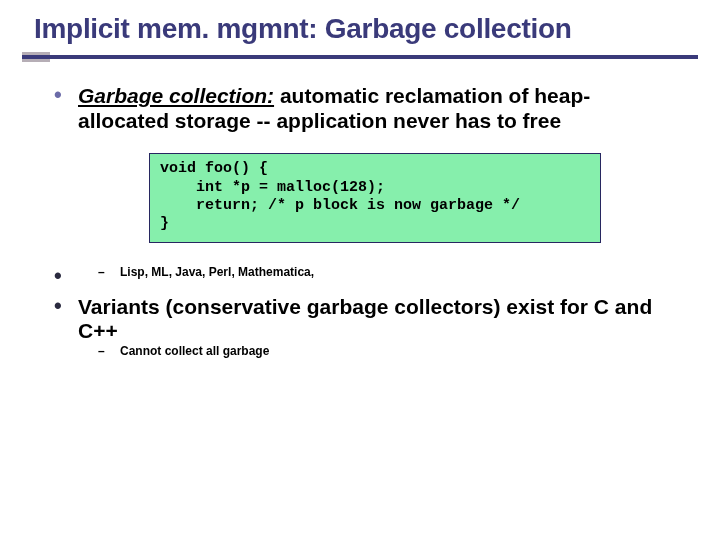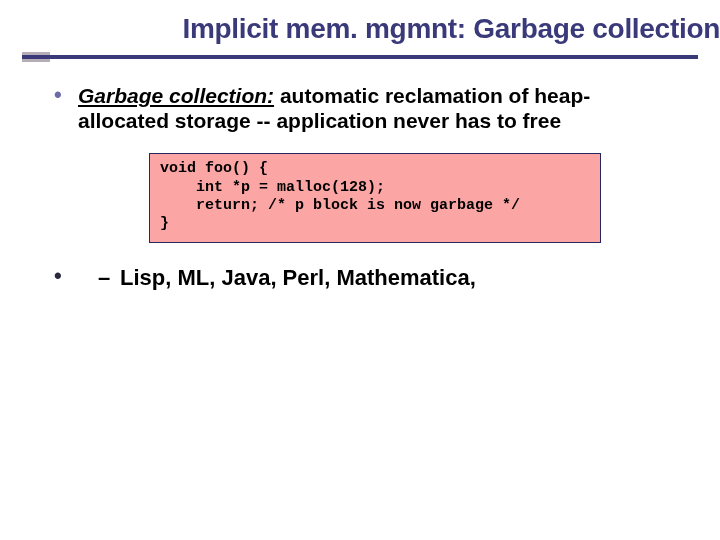--- a/index.html
+++ b/index.html
@@ -13,21 +13,20 @@
     overflow: hidden;
   }
   .slide {
     position: relative;
     width: 720px;
     height: 540px;
     box-sizing: border-box;
   }
   .title-wrap {
     padding: 14px 0 0 34px;
-    text-align: right;
   }
   .title {
     font-family: Verdana, Geneva, sans-serif;
     font-size: 28px;
     color: #3a3a7a;
     line-height: 1.1;
     margin: 0 0 6px 0;
     letter-spacing: -0.3px;
   }
   .rule {
@@ -79,33 +78,33 @@
     color: #2a2a3f;
   }
   .term {
     font-style: italic;
     text-decoration: underline;
   }
   .codebox {
     margin: 20px auto 22px auto;
     width: 430px;
     border: 1.5px solid #272760;
-    background: #fca5a5;
+    background: #86efac;
     padding: 6px 10px 8px 10px;
     font-family: "Courier New", Courier, monospace;
     font-size: 15px;
     line-height: 1.22;
     white-space: pre;
     color: #000;
   }
   ul.sub {
     list-style: none;
     margin: 0 0 0 0;
     padding: 0 0 0 20px;
-    font-size: 22px;
+    font-size: 12px;
   }
   ul.sub > li {
     position: relative;
     padding-left: 22px;
     margin-bottom: 6px;
   }
   ul.sub > li::before {
     content: "–";
     position: absolute;
     left: 0;
@@ -135,16 +134,22 @@
     return; /* p block is now garbage */
 }</div>
       </li>
 
       <li class="dark">
         <ul class="sub">
           <li>Lisp, ML, Java, Perl, Mathematica,</li>
         </ul>
       </li>
 
+      <li class="dark">
+        <span>Variants (conservative garbage collectors) exist for C and C++</span>
+        <ul class="sub">
+          <li>Cannot collect all garbage</li>
+        </ul>
+      </li>
 
     </ul>
   </div>
 </div>
 
 </body></html>

